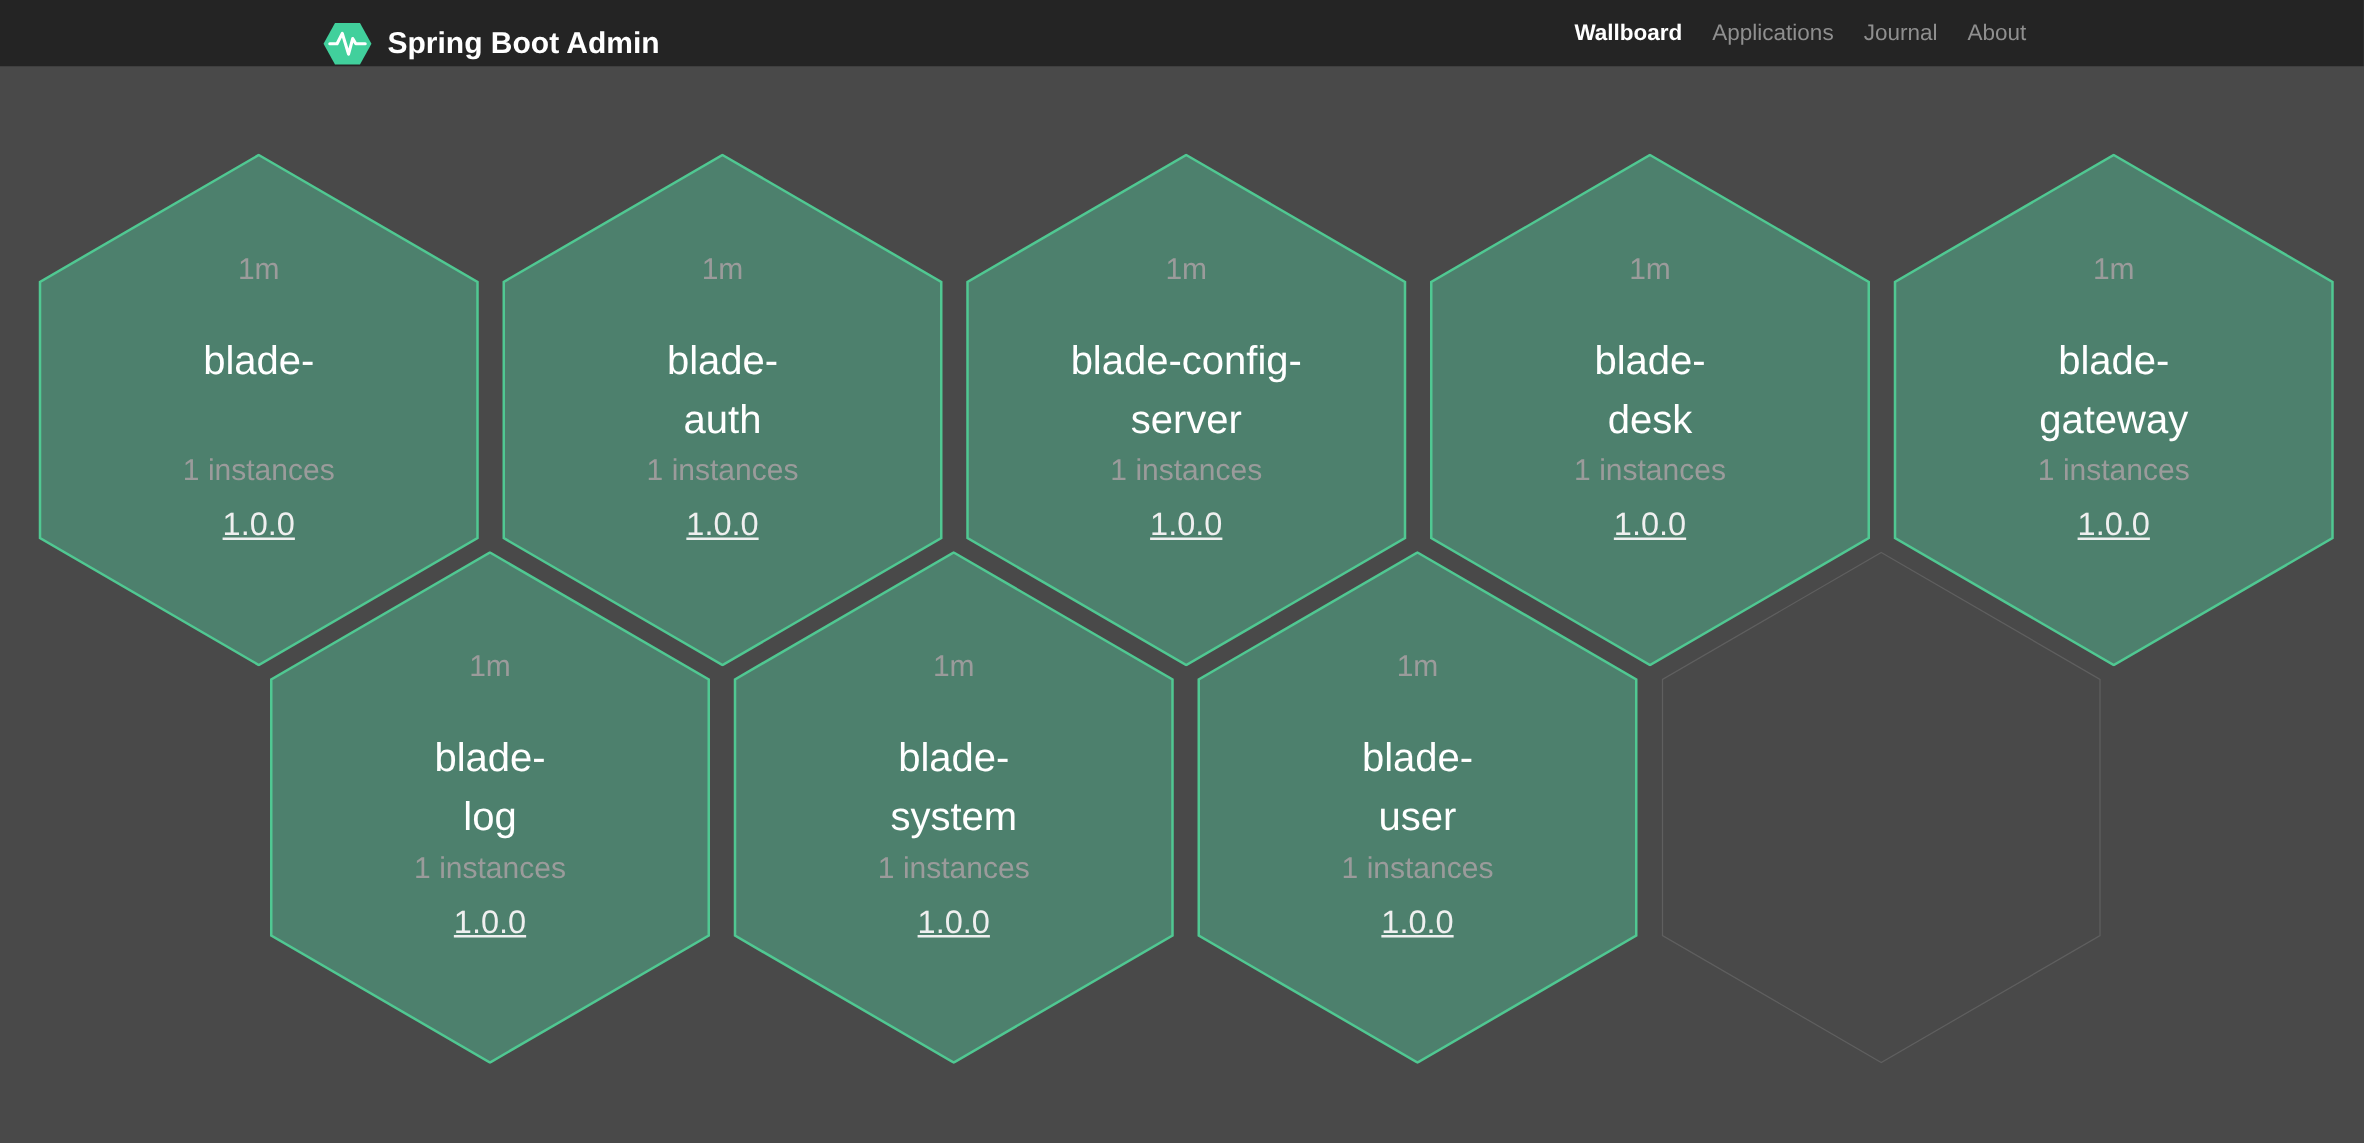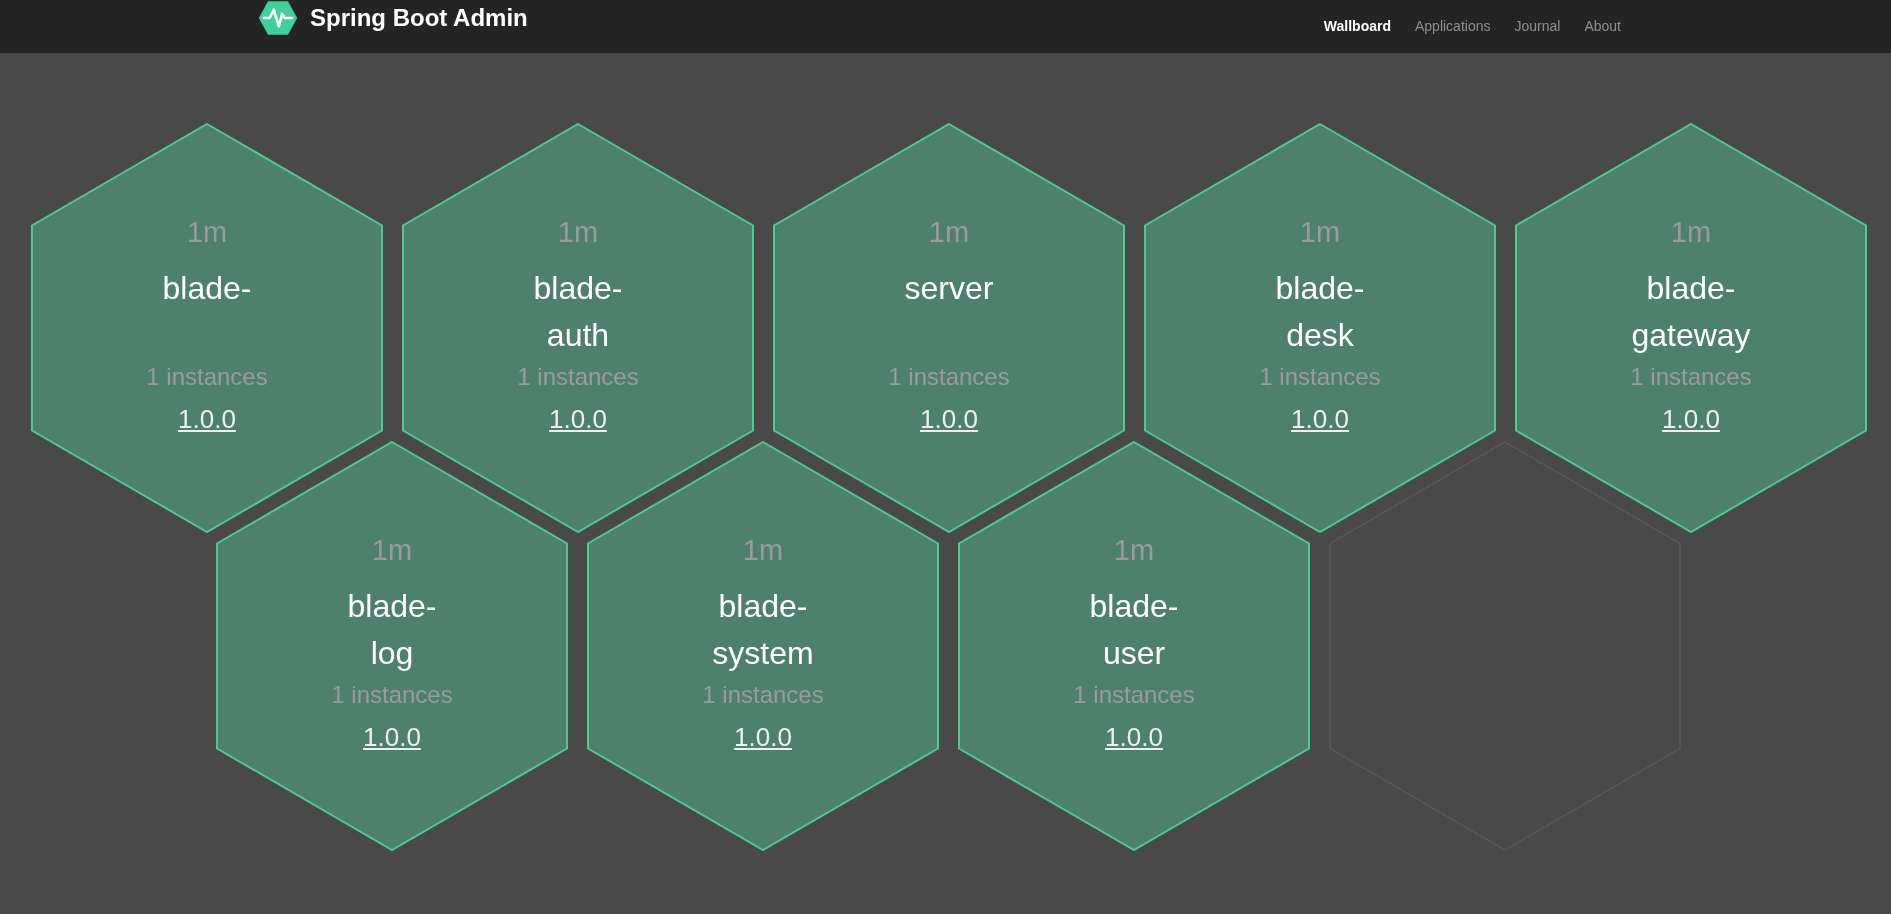--- a/index.html
+++ b/index.html
@@ -23,31 +23,31 @@
   
   .topbar {
     position: absolute; top: 0; left: 0; right: 0;
     height: 53px;
     background: var(--header-background);
     z-index: 10;
   }
   .nav-container {
     width: 1375px; height: 100%;
     margin: 0 auto;
-    display: flex; align-items: flex-start; justify-content: space-between;
+    display: flex; align-items: flex-end; justify-content: space-between;
   }
   .brand {
     display: flex; align-items: center; gap: 12px;
     color: #ffffff; font-size: 24px; font-weight: 700;
     cursor: pointer; text-decoration: none;
   }
   .brand svg { display: block; }
   .main-nav { display: flex; align-items: center; }
   .nav-item {
-    font-size: 14px;
+    font-size: 18px;
     color: var(--inactive-nav);
     padding: 0 12px;
     cursor: pointer;
     text-decoration: none;
     line-height: 53px;
   }
   .nav-item.active { color: var(--active-nav); font-weight: 700; }
   
   .wallboard { position: absolute; inset: 53px 0 0 0; }
   .hex {
@@ -64,21 +64,21 @@
   .hex.ghost { cursor: default; }
   .hex.ghost svg.hex-shape polygon {
     fill: none;
     stroke: var(--ghost-border);
     stroke-width: 1;
   }
   .hex .txt {
     position: absolute; left: 0; width: 100%;
     text-align: center; pointer-events: none;
   }
-  .hex .uptime    { top: 96px;  font-size: 29px; line-height: 26px; color: var(--muted-text); }
+  .hex .uptime    { top: 80px;  font-size: 24px; line-height: 26px; color: var(--muted-text); }
   .hex .title     { top: 142px; font-size: 32px; line-height: 47px; color: #ffffff; font-weight: 400; }
   .hex .instances { top: 240px; font-size: 24px; line-height: 28px; color: var(--muted-text); }
   .hex .version   { top: 281px; font-size: 26px; line-height: 30px; color: #efefef; text-decoration: underline; }
   
   .pos-0 { left: 30px;   top: 70px;  }
   .pos-1 { left: 401px;  top: 70px;  }
   .pos-2 { left: 772px;  top: 70px;  }
   .pos-3 { left: 1143px; top: 70px;  }
   .pos-4 { left: 1514px; top: 70px;  }
   .pos-5 { left: 215px;  top: 388px; }
@@ -133,20 +133,21 @@
     <div class="txt instances">1 instances</div>
     <div class="txt version">1.0.0</div>
   </div>
 
   <div class="hex pos-2">
     <svg class="hex-shape" viewBox="0 0 354 410">
       <polygon points="177,1 352,102.5 352,307.5 177,409 2,307.5 2,102.5"></polygon>
       </svg>
     <div class="txt uptime">1m</div>
     <div class="txt title">
+      <div>blade-config-</div>
       <div>server</div>
     </div>
     <div class="txt instances">1 instances</div>
     <div class="txt version">1.0.0</div>
   </div>
 
   <div class="hex pos-3">
     <svg class="hex-shape" viewBox="0 0 354 410">
       <polygon points="177,1 352,102.5 352,307.5 177,409 2,307.5 2,102.5"></polygon>
       </svg>

